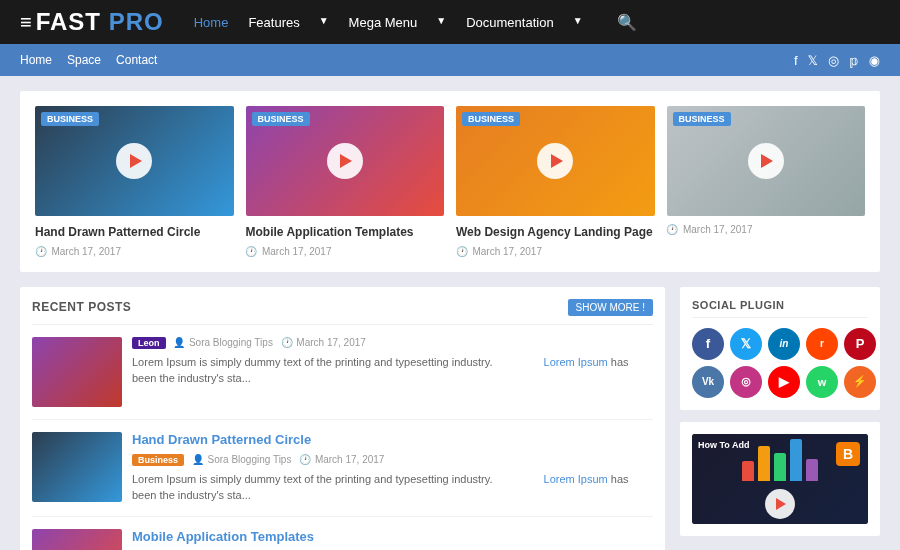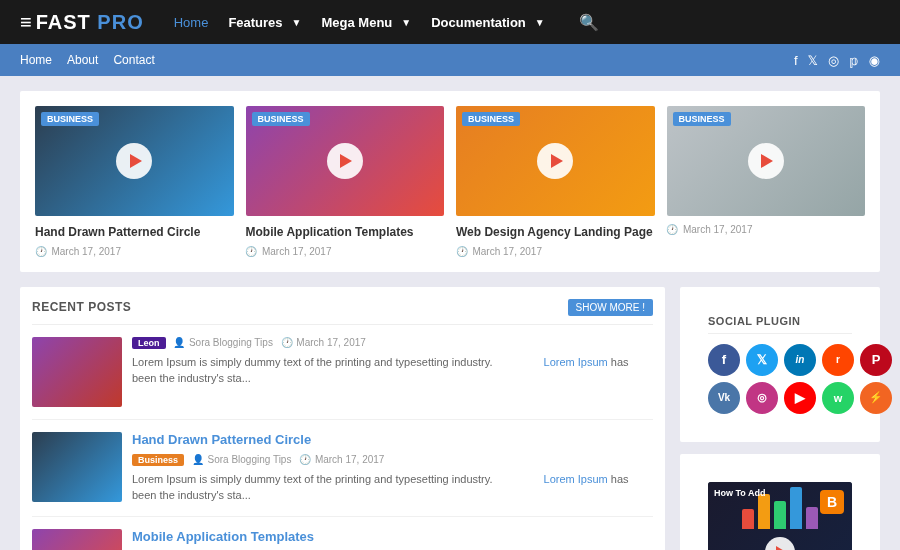--- a/index.html
+++ b/index.html
@@ -19,38 +19,38 @@
       margin-right: 30px;
     }
     .logo-icon {
       color: white;
       font-size: 20px;
       margin-right: 4px;
       font-weight: 900;
     }
     .logo-text {
       color: white;
-      font-size: 20px;
+      font-size: 24px;
       font-weight: 900;
       letter-spacing: 1px;
     }
     .logo-text span { color: #4a90d9; }
     .nav-links {
       display: flex;
       align-items: center;
       gap: 20px;
       flex: 1;
     }
     .nav-links a {
       color: white;
       text-decoration: none;
       font-size: 13px;
     }
     .nav-links a.active { color: #4a90d9; }
-    .nav-links .dropdown { display: flex; align-items: center; gap: 9px; font-weight: bold; }
+    .nav-links .dropdown { display: flex; gap: 19px; }
     .nav-links .dropdown span { font-size: 10px; }
     .nav-download {
       background: #4a90d9;
       color: white;
       padding: 6px 12px;
       border-radius: 3px;
       font-size: 12px;
       cursor: pointer;
       margin-left: 10px;
     }
@@ -261,21 +261,21 @@
       font-size: 11px;
       color: #666;
       line-height: 1.5;
     }
     .post-excerpt a { color: #4a90d9; text-decoration: none; margin-left: 48px; }
 
     
     .sidebar {}
     .sidebar-widget {
       background: white;
-      padding: 28px;
+      padding: 12px;
       border-radius: 2px;
       margin-bottom: 12px;
     }
     .widget-title {
       font-size: 11px;
       font-weight: bold;
       color: #555;
       text-transform: uppercase;
       letter-spacing: 0.5px;
       margin-bottom: 10px;
@@ -402,21 +402,21 @@
       <a href="#" style="color:white;text-decoration:none;">Documentation</a>
       <span style="color:white;font-size:10px;">▼</span>
     </div>
     <span class="nav-search">🔍</span>
   </div>
 </nav>
 
 <nav class="sub-nav">
   <div class="sub-nav-links">
     <a href="#">Home</a>
-    <a href="#">About</a>
+    <a href="#">Space</a>
     <a href="#">Contact</a>
   </div>
   <div class="sub-nav-social">
     <span class="social-icon">f</span>
     <span class="social-icon">𝕏</span>
     <span class="social-icon">◎</span>
     <span class="social-icon">𝕡</span>
     <span class="social-icon">◉</span>
   </div>
 </nav>

